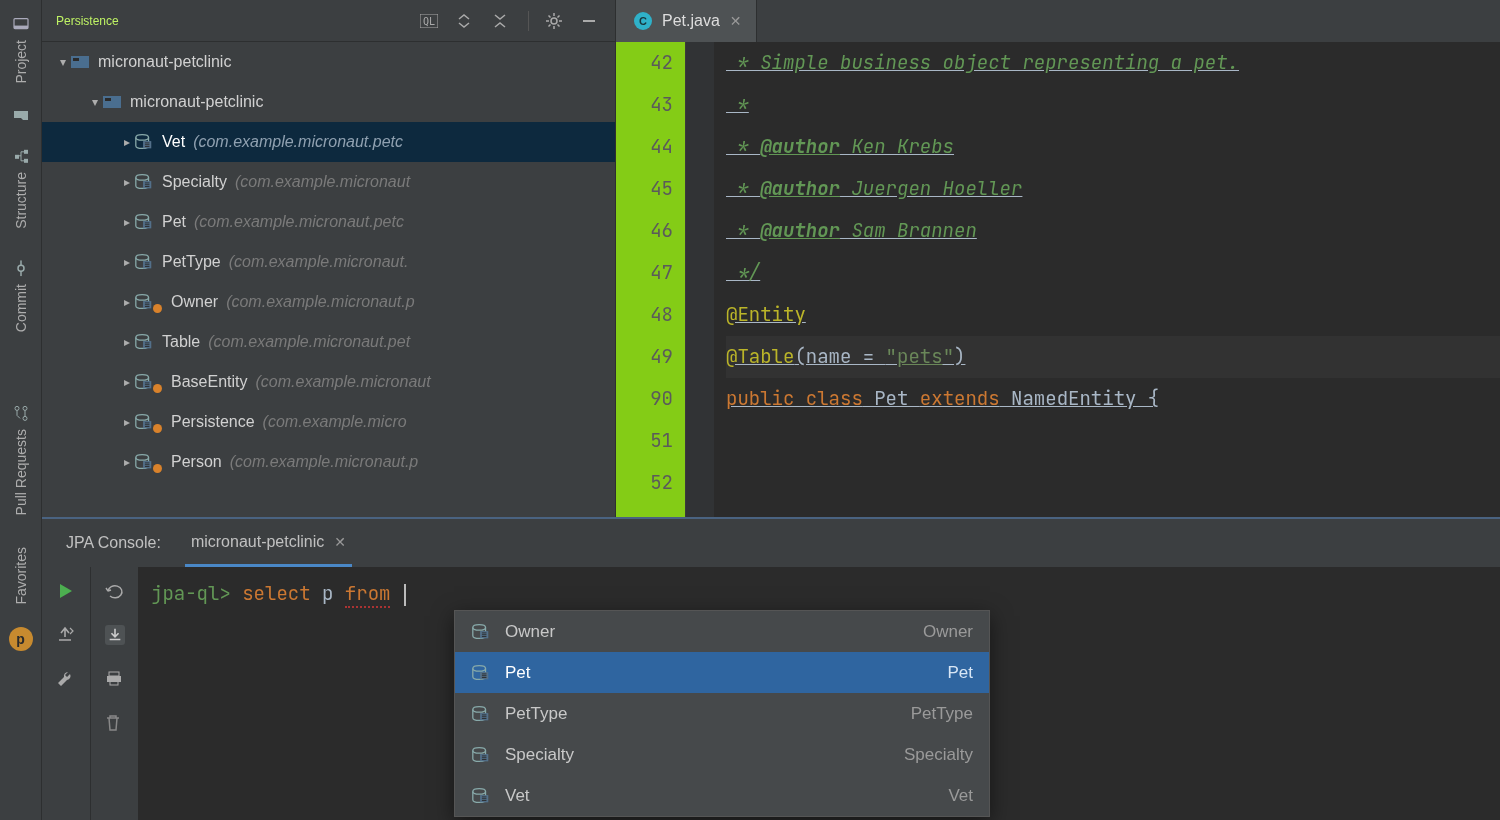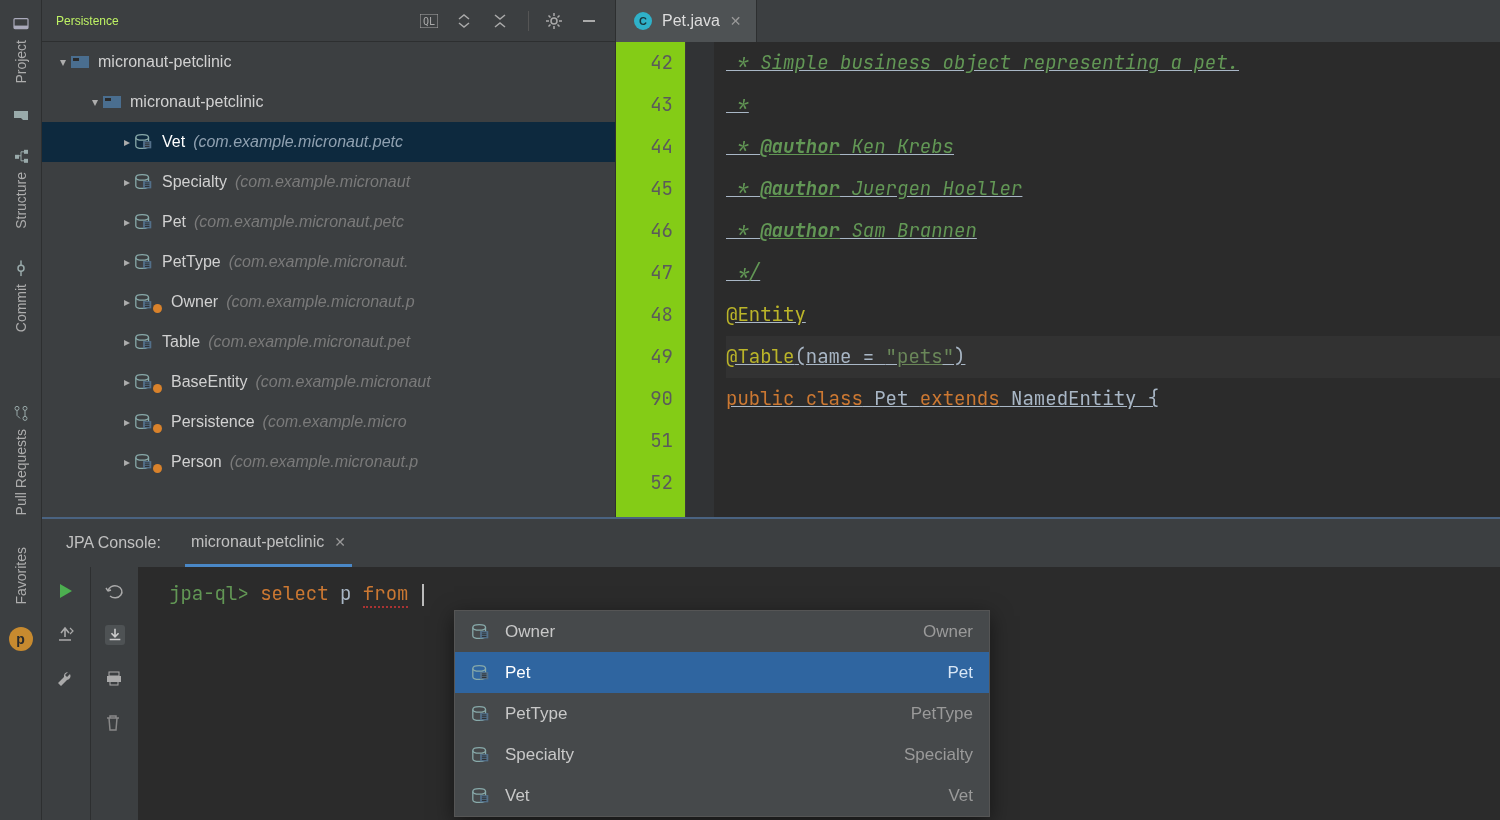--- a/index.html
+++ b/index.html
@@ -106,21 +106,21 @@
     .console-tabs {
       height:48px; display:flex; align-items:center; gap:18px; padding-left:18px;
       background:#3c3f41; font-size:16px; color:#c0c0c0;
     }
     .console-tabs .ctab { display:flex; align-items:center; gap:10px; padding:0 6px; height:48px; cursor:pointer;}
     .console-tabs .ctab.active { border-bottom:3px solid #4a88c7; }
     .console-tabs .close { color:#999; font-size:14px;}
     .console-body { flex:1; display:flex; }
     .ctool-col { width:48px; background:#3c3f41; display:flex; flex-direction:column; align-items:center; padding-top:14px; gap:24px; }
     .ctool-col2 { width:48px; background:#3c3f41; border-left:1px solid #2d2f30; display:flex; flex-direction:column; align-items:center; padding-top:14px; gap:24px;}
-    .cedit { flex:1; position:relative; font-family:"JetBrains Mono","Consolas",monospace; font-size:19px; color:#a9b7c6; padding:14px 0 0 31px;}
+    .cedit { flex:1; position:relative; font-family:"JetBrains Mono","Consolas",monospace; font-size:19px; color:#a9b7c6; padding:14px 0 0 13px;}
     .prompt .jp { color:#629755; }
     .prompt .kw2 { color:#cc7832; }
     .caret { display:inline-block; width:2px; height:22px; background:#bbb; vertical-align:middle; margin-left:2px;}
     .squiggle { border-bottom: 2px dotted #a33; }
 
     
     .popup {
       position:absolute; left:454px; top:610px; width:536px;
       background:#46494b; border:1px solid #555; box-shadow:0 6px 20px rgba(0,0,0,.5);
       font-size:17px;

